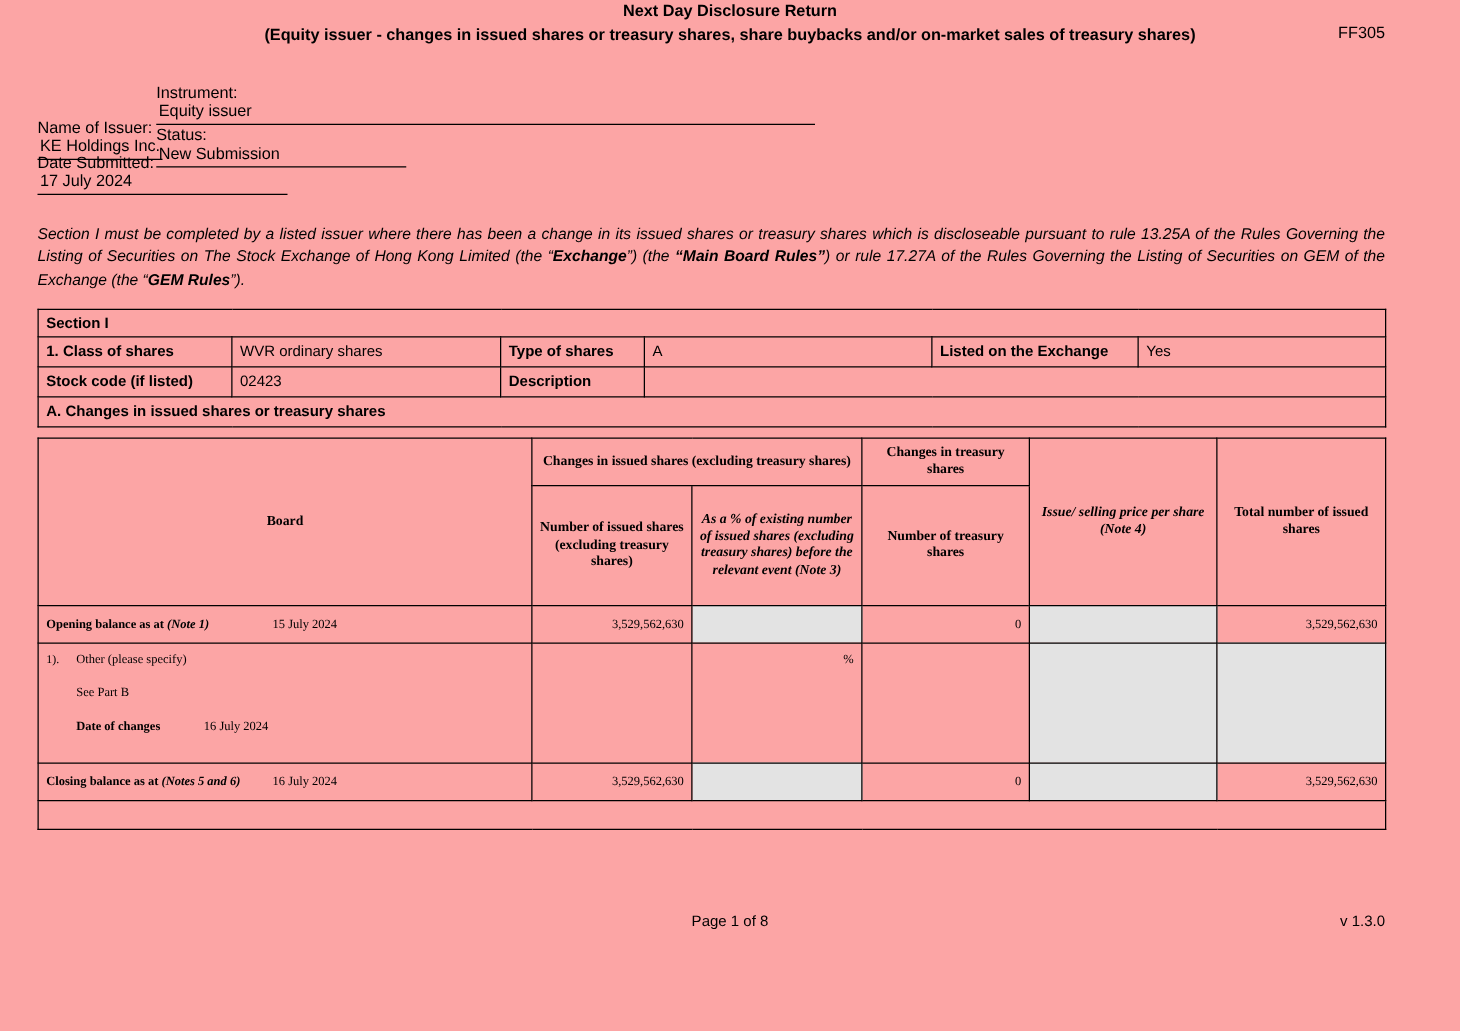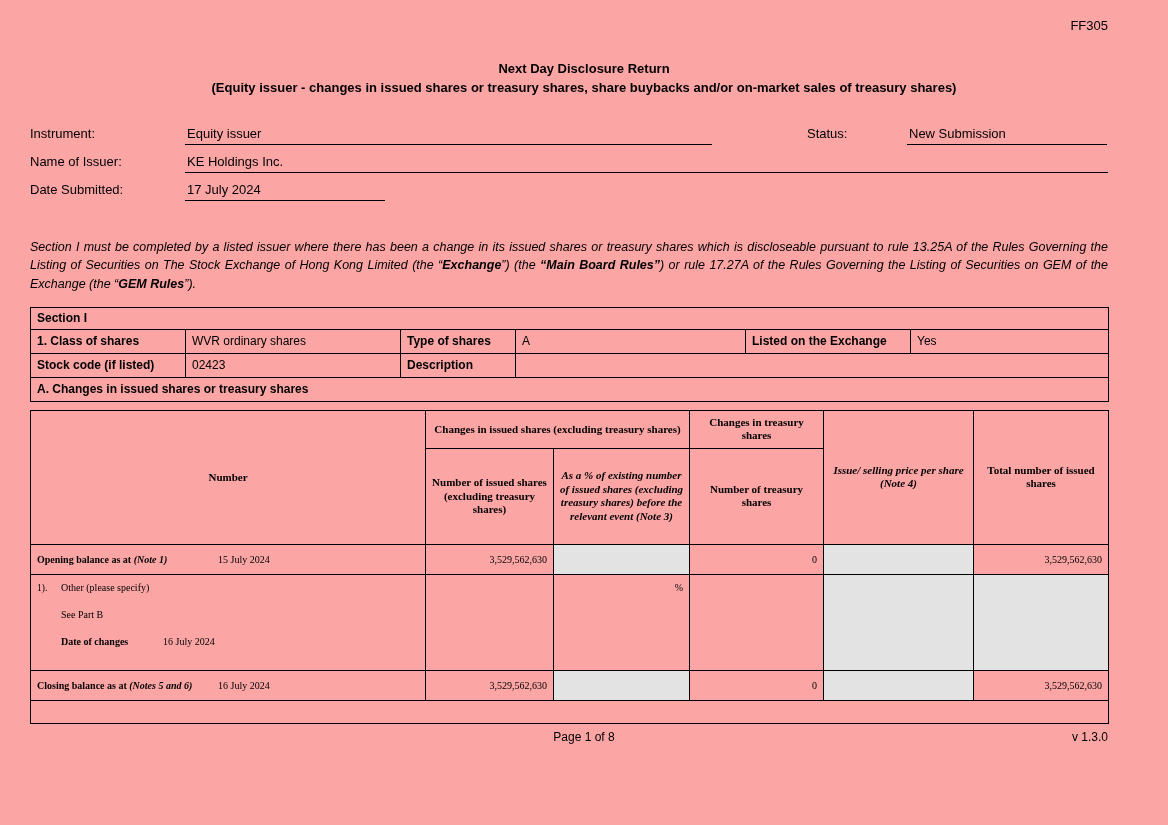--- a/index.html
+++ b/index.html
@@ -4,23 +4,23 @@
 <style>
   * { margin:0; padding:0; box-sizing:border-box; }
   html,body { background:#ffffff; }
   .page {
     width:1168px; height:825px; position:relative;
     background:#fca5a5; color:#000000;
     font-family:"Liberation Sans", sans-serif;
     overflow:hidden;
   }
   .form-code { position:absolute; top:18px; right:60px; font-size:13px; }
-  .title-block { padding-top:60px; text-align:center; font-weight:bold; font-size:13px; line-height:1.45; }
+  .title-block { text-align:center; font-weight:bold; font-size:13px; line-height:1.45; }
   .fields { margin:28px 60px 0 30px; }
-  .field-row { display:flex; align-items:baseline; height:28px; font-size:13px; }
+  .field-row { display:flex; align-items:baseline; height:28px; font-size:13px;flex-direction:column; }
   .flabel { width:155px; flex:none; }
   .status-label { width:100px; flex:none; margin-left:95px; }
   .fvalue { border-bottom:1px solid #000; padding:0 2px 3px 2px; }
   .w1 { width:527px; flex:none; }
   .w2 { width:200px; flex:none; }
   .wfull { flex:1; }
   .intro { margin:28px 60px 0 30px; font-style:italic; font-size:12.5px; line-height:1.5; text-align:justify; }
   .intro b { font-weight:bold; }
   .tbl { border-collapse:collapse; margin-left:30px; width:1078px; table-layout:fixed; }
   .tbl td { border:1px solid #000; padding:3px 6px; vertical-align:middle; font-size:12px; word-wrap:break-word; }
@@ -115,21 +115,21 @@
     <colgroup>
       <col style="width:395px">
         <col style="width:128px">
         <col style="width:136px">
       <col style="width:134px">
         <col style="width:150px">
         <col style="width:135px">
     </colgroup>
     <tbody>
         <tr class="hrow1">
-      <td rowspan="2" class="hdr">Number</td>
+      <td rowspan="2" class="hdr">Board</td>
       <td colspan="2" class="hdr">Changes in issued shares (excluding treasury shares)</td>
       <td class="hdr">Changes in treasury shares</td>
       <td rowspan="2" class="hdr italic">Issue/ selling price per share (Note 4)</td>
       <td rowspan="2" class="hdr">Total number of issued shares</td>
     </tr>
     <tr class="hrow2">
       <td class="hdr">Number of issued shares (excluding treasury shares)</td>
       <td class="hdr italic">As a % of existing number of issued shares (excluding treasury shares) before the relevant event (Note 3)</td>
       <td class="hdr">Number of treasury shares</td>
     </tr>

